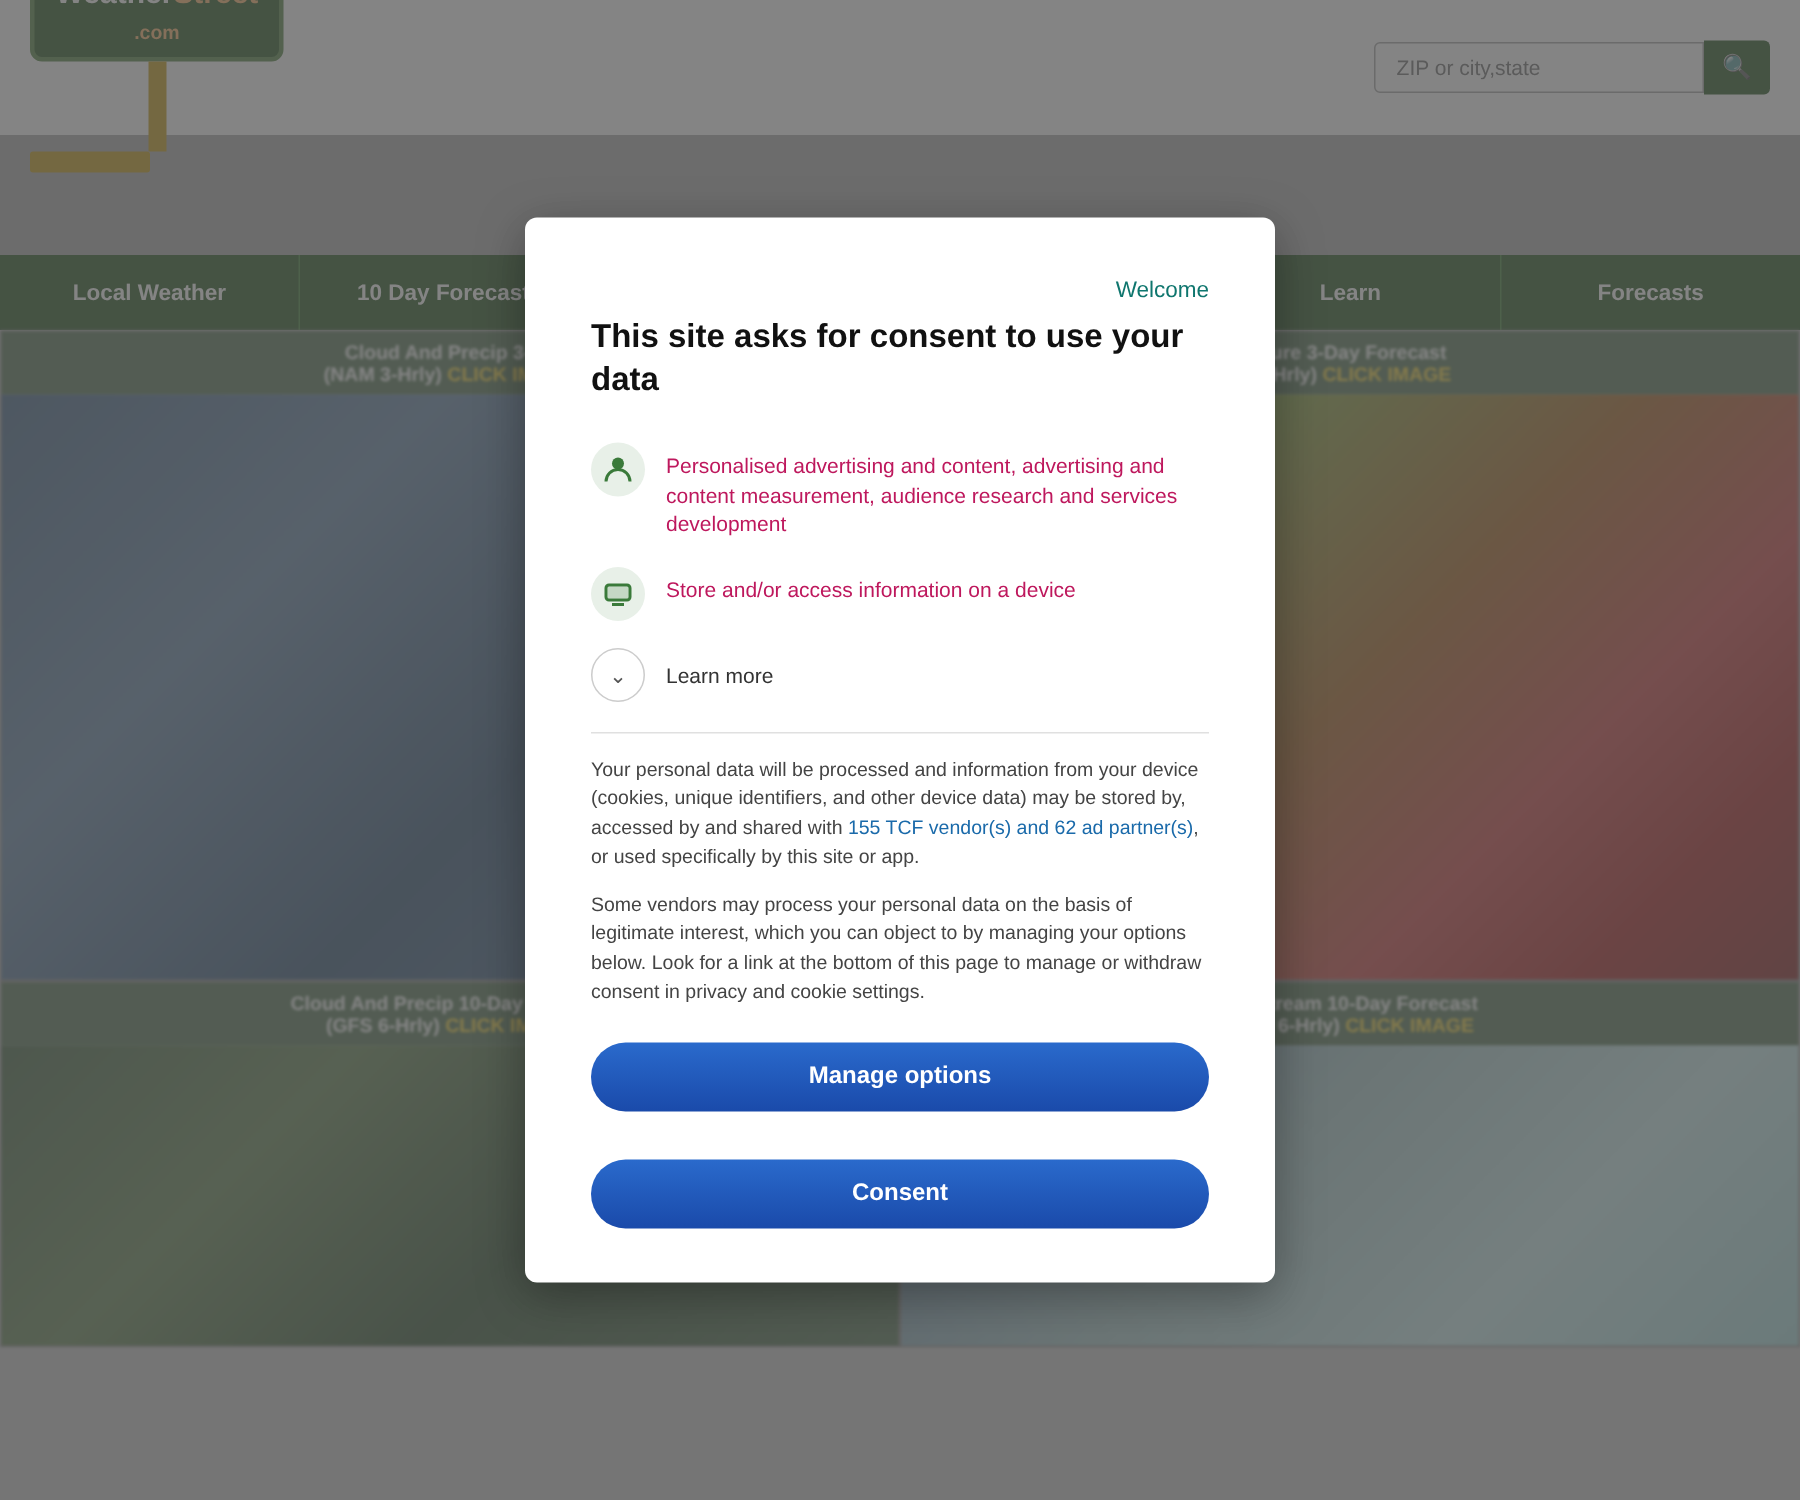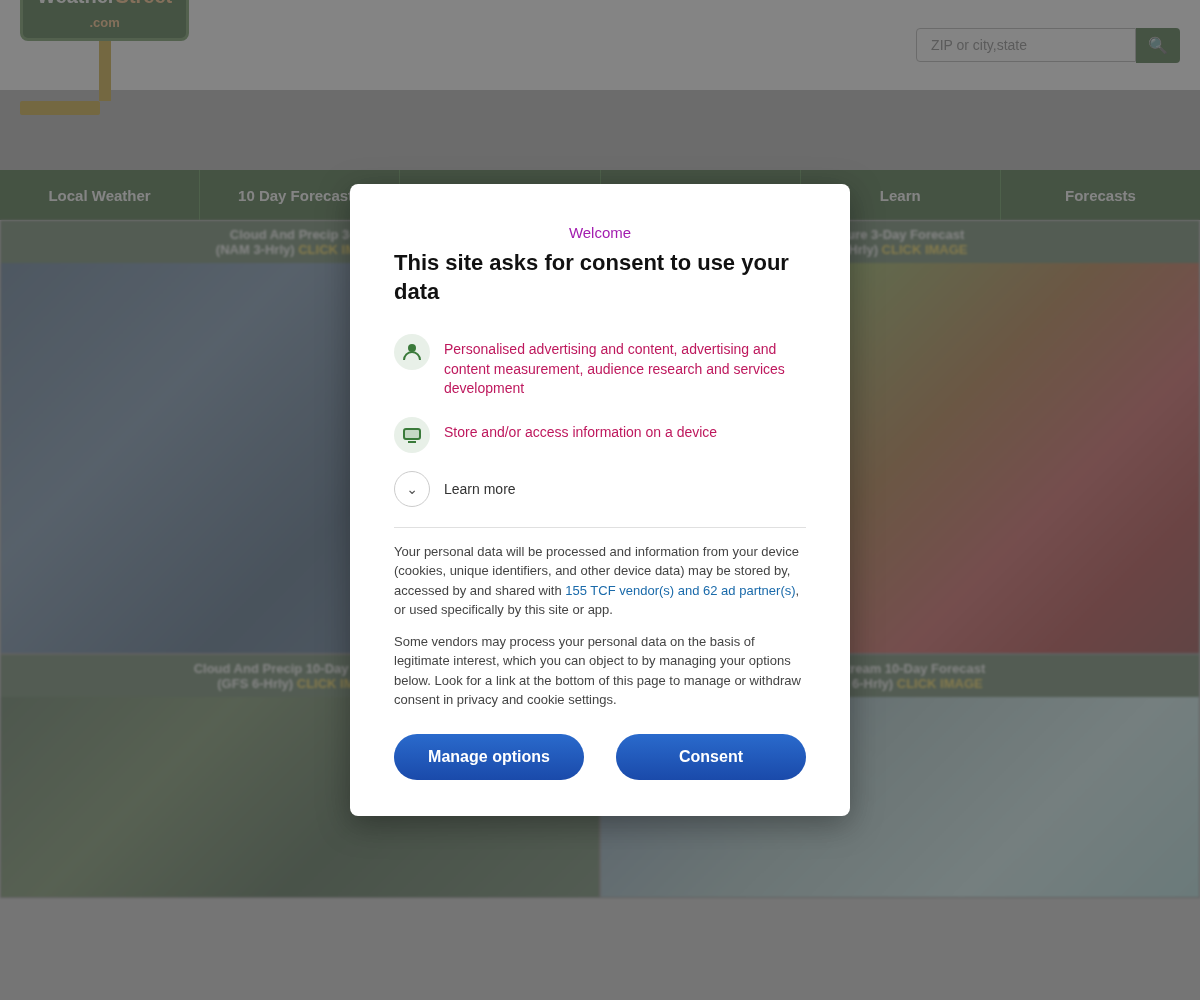--- a/index.html
+++ b/index.html
@@ -169,22 +169,22 @@
       background: #fff;
       border-radius: 8px;
       padding: 40px 44px 36px;
       width: 500px;
       max-width: 95%;
       box-shadow: 0 8px 32px rgba(0,0,0,0.35);
       position: relative;
       z-index: 101;
     }
     #modal-welcome {
-      text-align: center;
-      color: #a21caf;
+      text-align: right;
+      color: #0f766e;
       font-size: 15px;
       margin-bottom: 8px;
     }
     #modal-title {
       text-align: left;
       font-size: 22px;
       font-weight: bold;
       color: #111;
       margin-bottom: 28px;
       line-height: 1.3;
@@ -248,20 +248,21 @@
       margin-bottom: 12px;
     }
     .consent-desc a {
       color: #1a6aaa;
       text-decoration: none;
     }
     .modal-buttons {
       display: flex;
       gap: 32px;
       margin-top: 24px;
+      flex-direction: column;
     }
     .btn-manage {
       flex: 1;
       padding: 14px;
       background: linear-gradient(to bottom, #2a6acc, #1a4aaa);
       color: #fff;
       border: none;
       border-radius: 30px;
       font-size: 16px;
       font-weight: bold;

